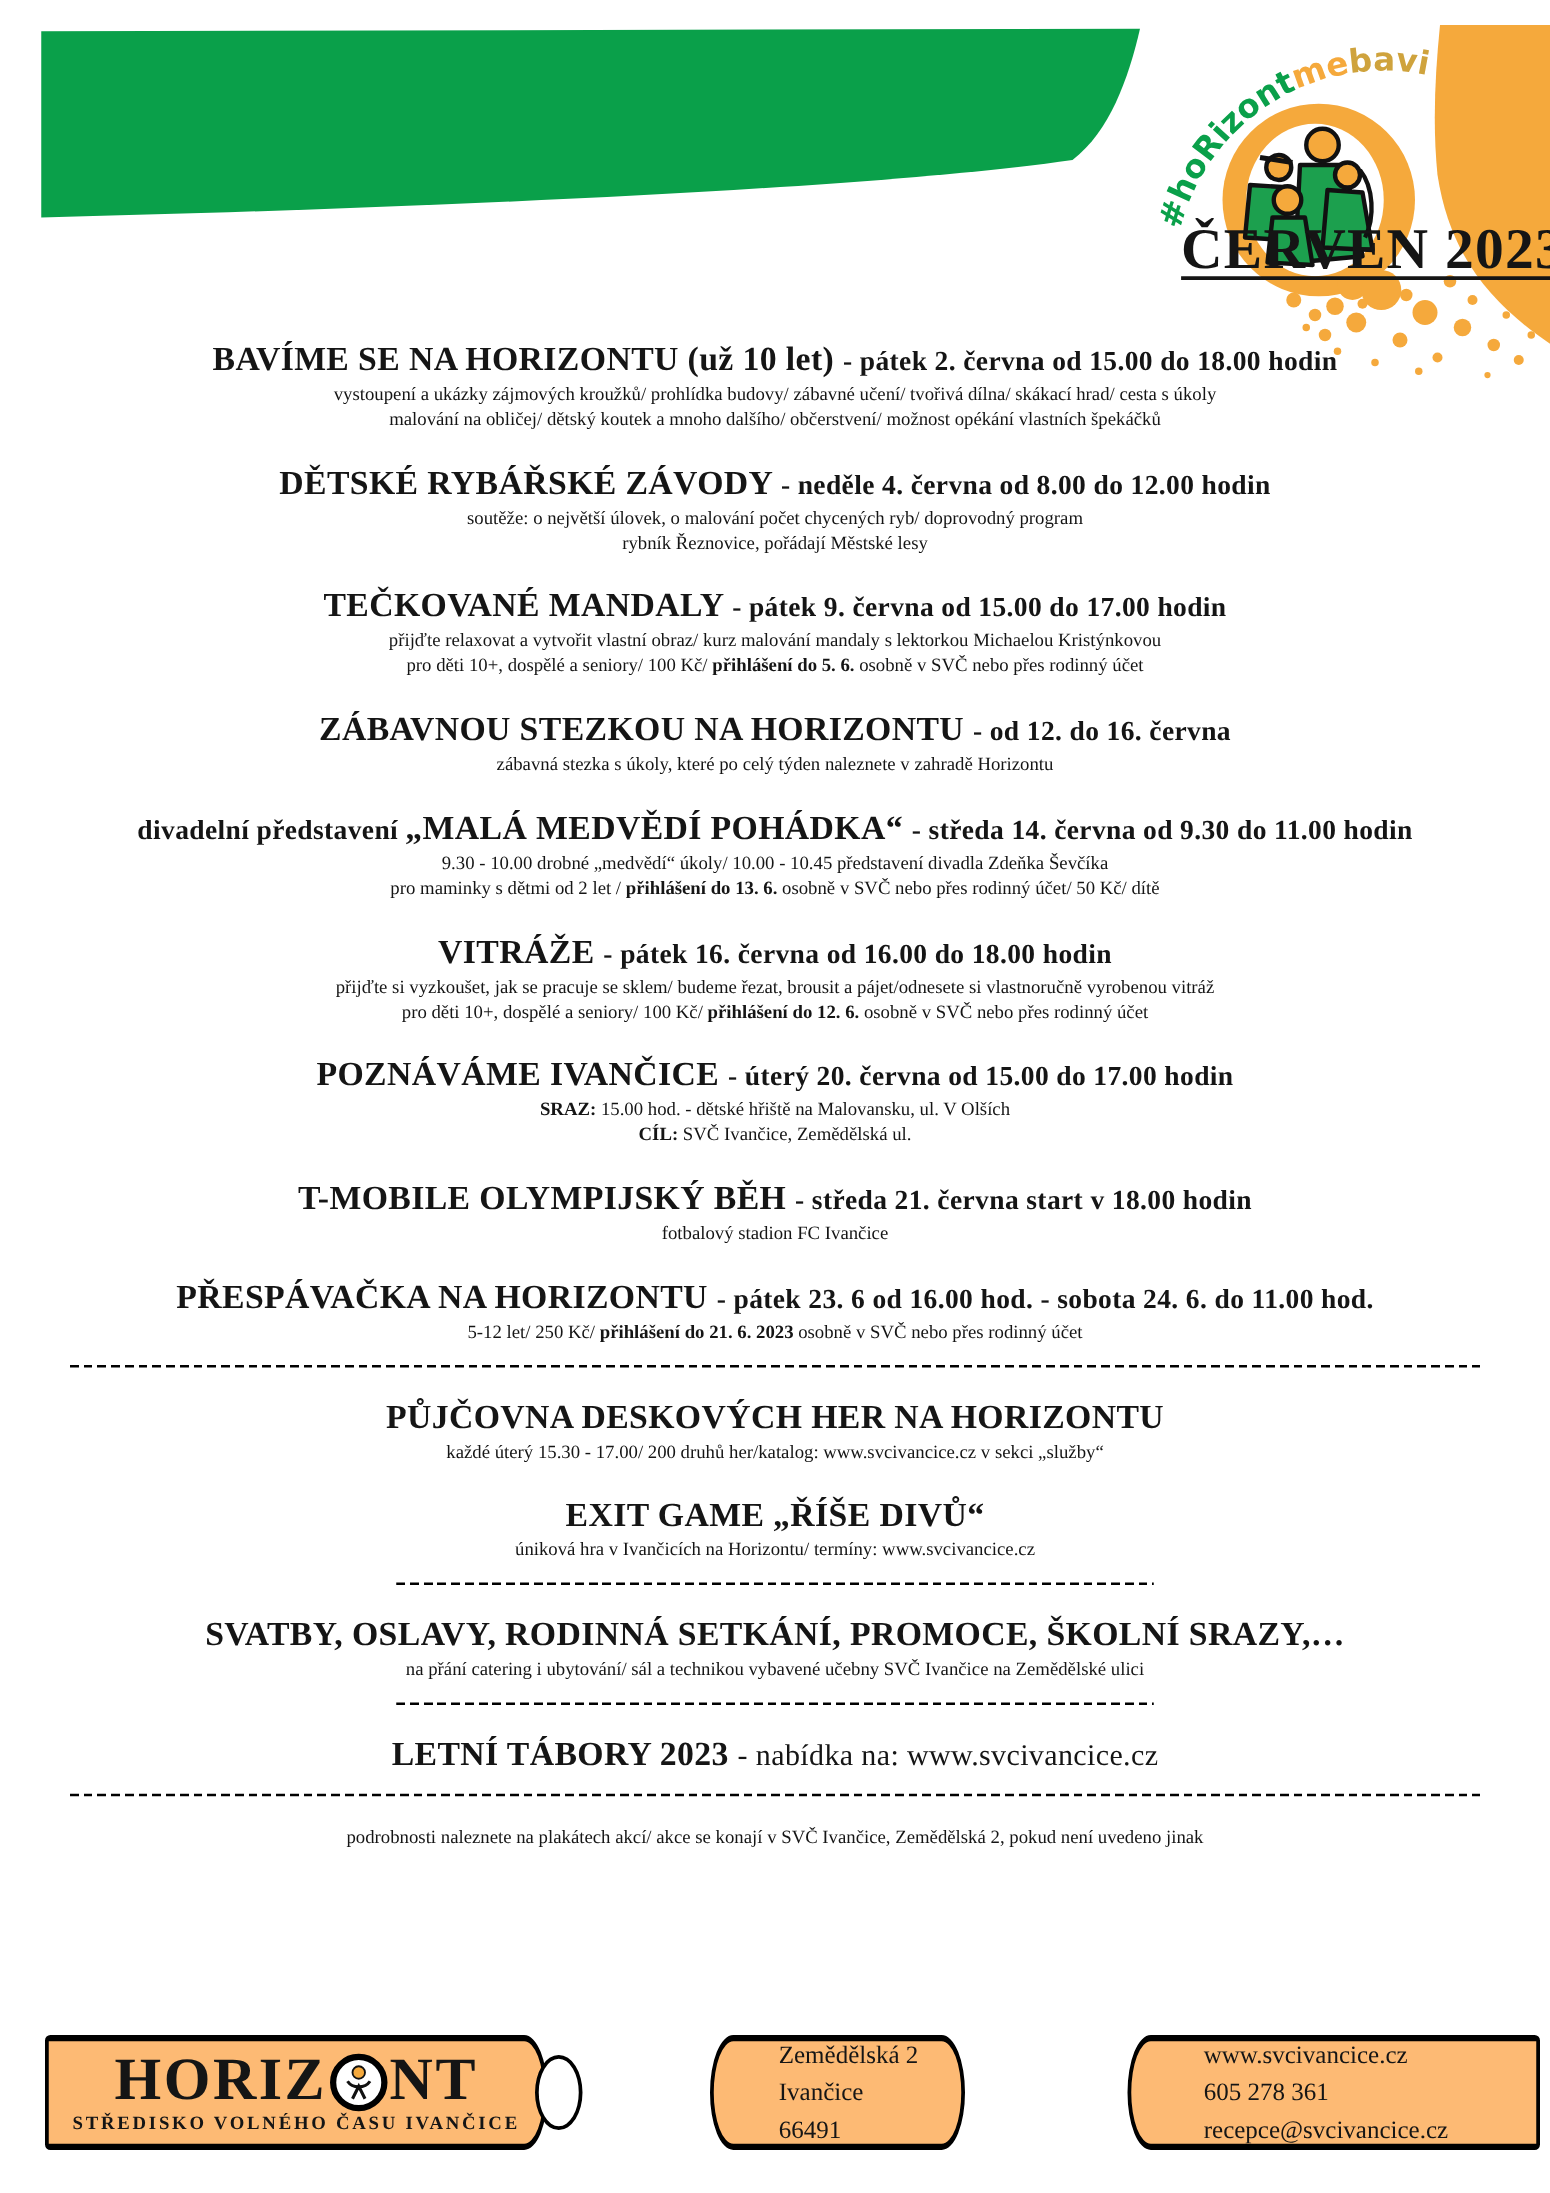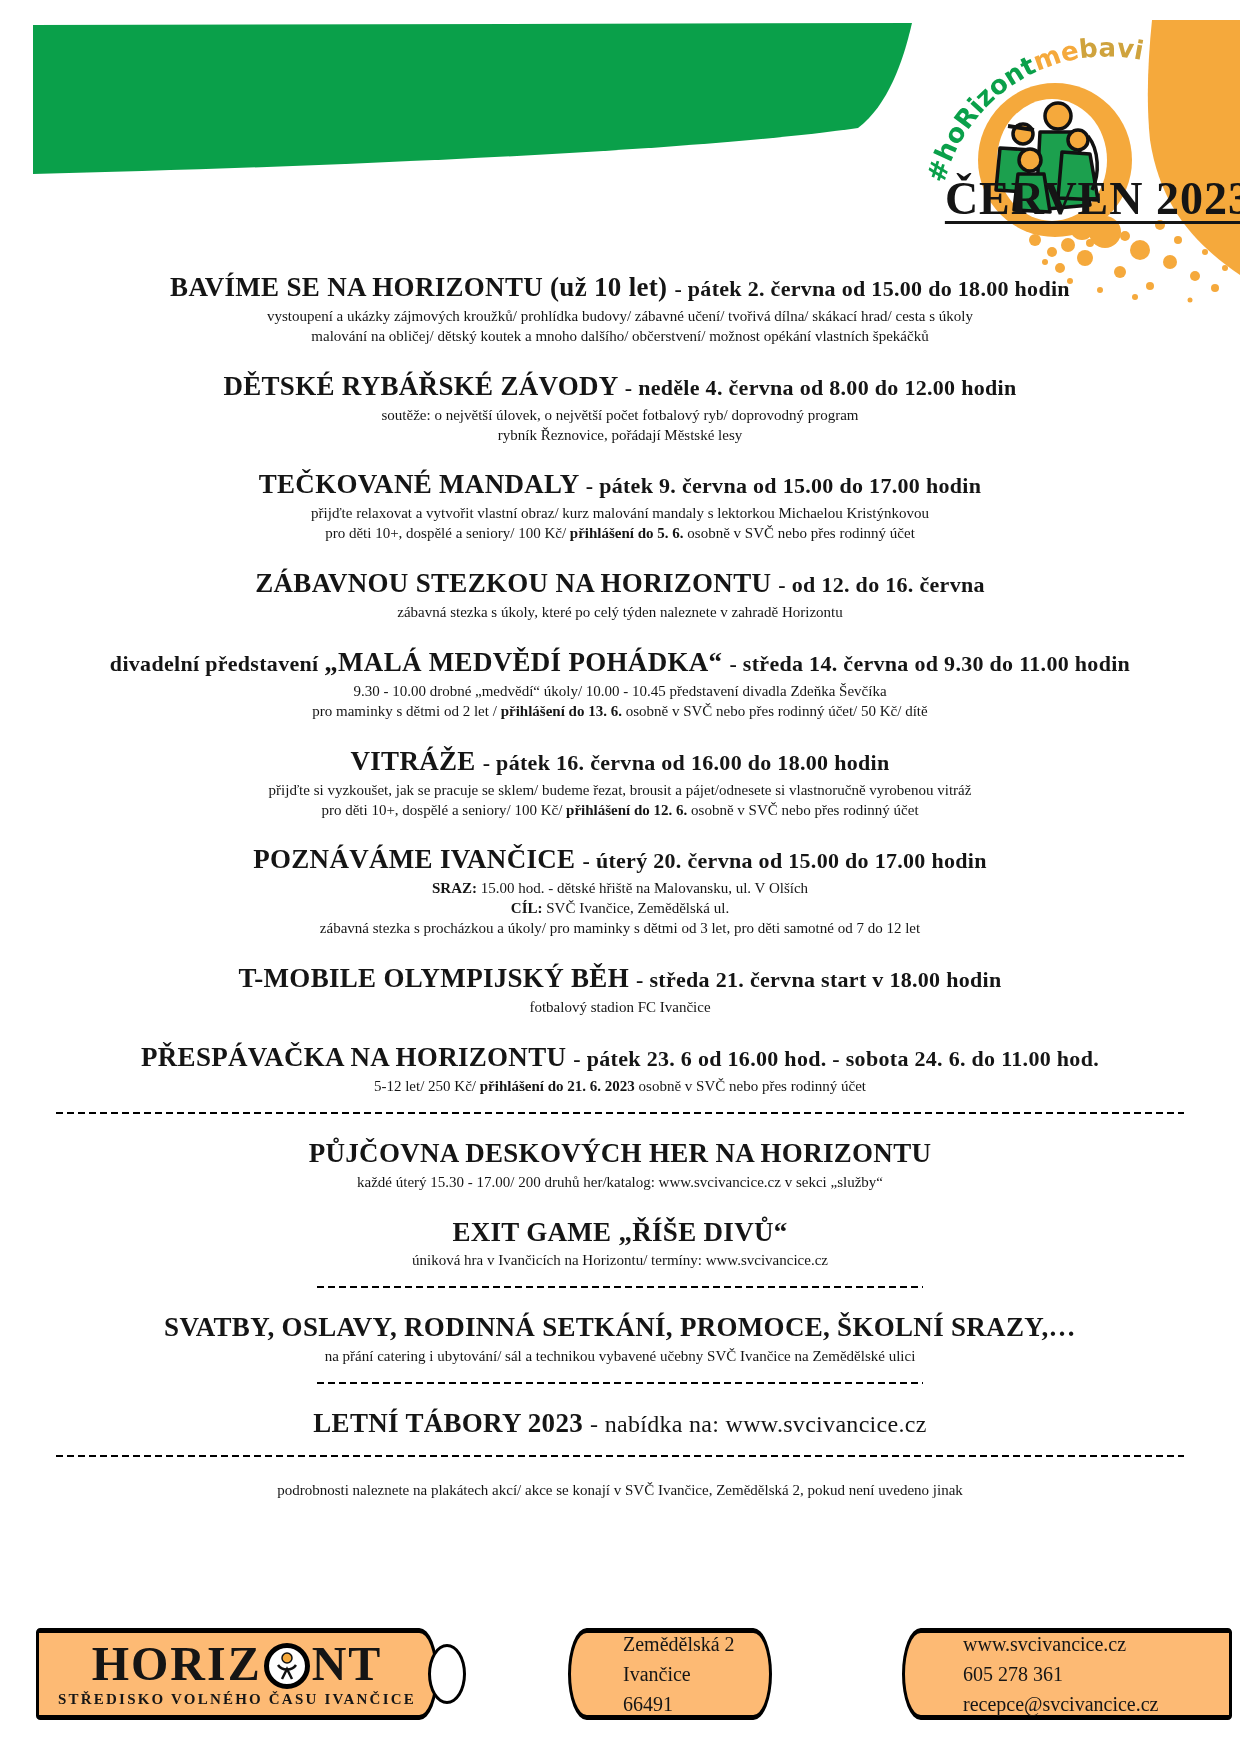--- a/index.html
+++ b/index.html
@@ -108,21 +108,21 @@
   </div>
 
   <div class="content" id="content">
       <div class="sec">
         <h2><span>BAVÍME SE NA HORIZONTU (už 10 let)</span> <span class="sub">- pátek 2. června od 15.00 do 18.00 hodin</span></h2>
         <div class="line"><span>vystoupení a ukázky zájmových kroužků/ prohlídka budovy/ zábavné učení/ tvořivá dílna/ skákací hrad/ cesta s úkoly</span></div>
         <div class="line"><span>malování na obličej/ dětský koutek a mnoho dalšího/ občerstvení/ možnost opékání vlastních špekáčků</span></div>
       </div>
       <div class="sec">
         <h2><span>DĚTSKÉ RYBÁŘSKÉ ZÁVODY</span> <span class="sub">- neděle 4. června od 8.00 do 12.00 hodin</span></h2>
-        <div class="line"><span>soutěže: o největší úlovek, o největší počet fotbalový ryb/ doprovodný program</span></div>
+        <div class="line"><span>soutěže: o největší úlovek, o malování počet chycených ryb/ doprovodný program</span></div>
         <div class="line"><span>rybník Řeznovice, pořádají Městské lesy</span></div>
       </div>
       <div class="sec">
         <h2><span>TEČKOVANÉ MANDALY</span> <span class="sub">- pátek 9. června od 15.00 do 17.00 hodin</span></h2>
         <div class="line"><span>přijďte relaxovat a vytvořit vlastní obraz/ kurz malování mandaly s lektorkou Michaelou Kristýnkovou</span></div>
         <div class="line"><span>pro děti 10+, dospělé a seniory/ 100 Kč/ </span><b>přihlášení do 5. 6.</b><span> osobně v SVČ nebo přes rodinný účet</span></div>
       </div>
       <div class="sec">
         <h2><span>ZÁBAVNOU STEZKOU NA HORIZONTU</span> <span class="sub">- od 12. do 16. června</span></h2>
         <div class="line"><span>zábavná stezka s úkoly, které po celý týden naleznete v zahradě Horizontu</span></div>
@@ -134,21 +134,20 @@
       </div>
       <div class="sec">
         <h2><span>VITRÁŽE</span> <span class="sub">- pátek 16. června od 16.00 do 18.00 hodin</span></h2>
         <div class="line"><span>přijďte si vyzkoušet, jak se pracuje se sklem/ budeme řezat, brousit a pájet/odnesete si vlastnoručně vyrobenou vitráž</span></div>
         <div class="line"><span>pro děti 10+, dospělé a seniory/ 100 Kč/ </span><b>přihlášení do 12. 6.</b><span> osobně v SVČ nebo přes rodinný účet</span></div>
       </div>
       <div class="sec">
         <h2><span>POZNÁVÁME IVANČICE</span> <span class="sub">- úterý 20. června od 15.00 do 17.00 hodin</span></h2>
         <div class="line"><b>SRAZ:</b><span> 15.00 hod. - dětské hřiště na Malovansku, ul. V Olších</span></div>
         <div class="line"><b>CÍL:</b><span> SVČ Ivančice, Zemědělská ul.</span></div>
-        <div class="line"><span>zábavná stezka s procházkou a úkoly/ pro maminky s dětmi od 3 let, pro děti samotné od 7 do 12 let</span></div>
       </div>
       <div class="sec">
         <h2><span>T-MOBILE OLYMPIJSKÝ BĚH</span> <span class="sub">- středa 21. června start v 18.00 hodin</span></h2>
         <div class="line"><span>fotbalový stadion FC Ivančice</span></div>
       </div>
       <div class="sec">
         <h2><span>PŘESPÁVAČKA NA HORIZONTU</span> <span class="sub">- pátek 23. 6 od 16.00 hod. - sobota 24. 6. do 11.00 hod.</span></h2>
         <div class="line"><span>5-12 let/ 250 Kč/ </span><b>přihlášení do 21. 6. 2023</b><span> osobně v SVČ nebo přes rodinný účet</span></div>
       </div>
       <div class="divider long"></div>

